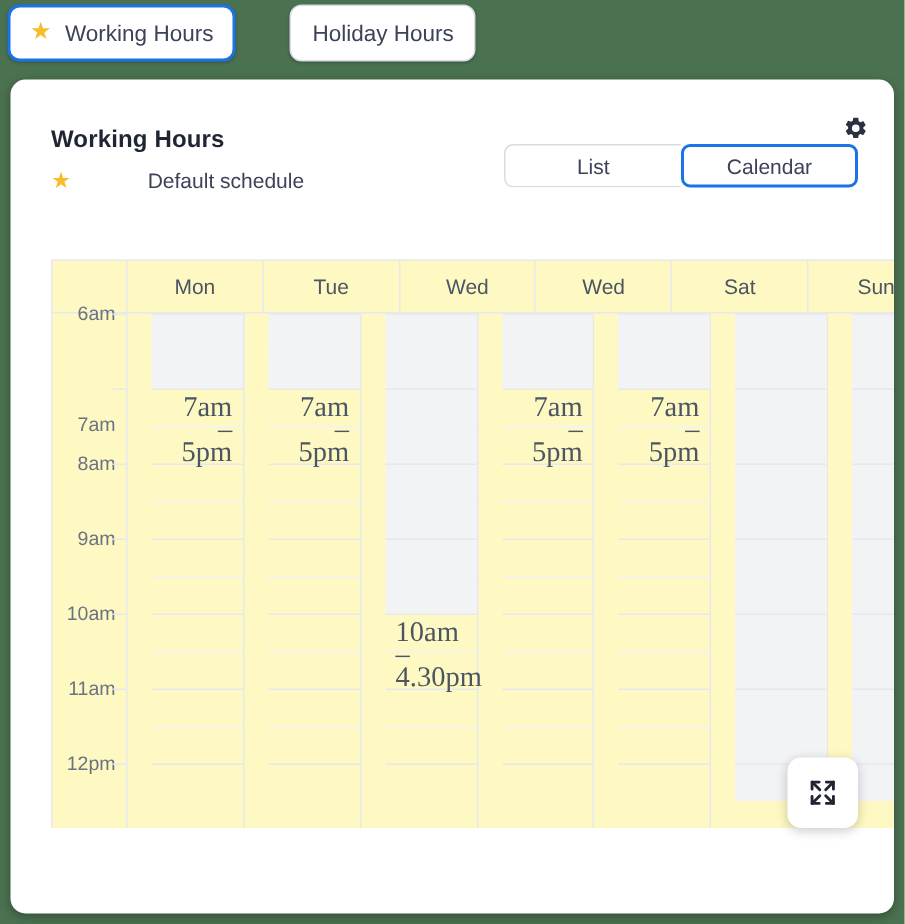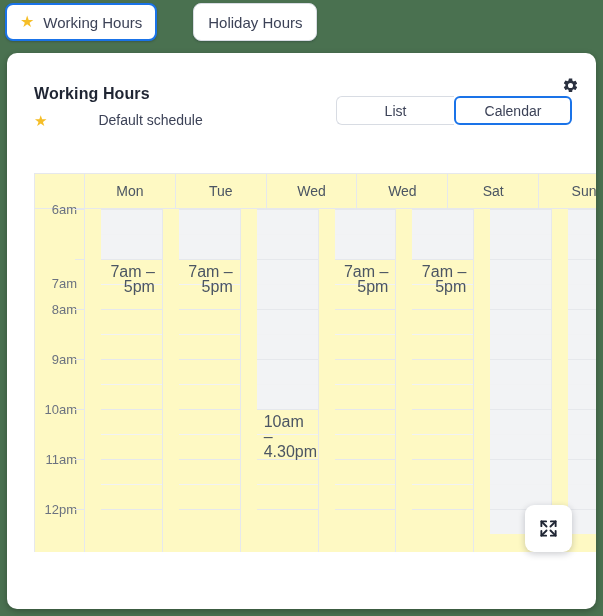--- a/index.html
+++ b/index.html
@@ -229,25 +229,26 @@
     position: absolute;
     left: 0;
     right: 0;
     background: #f2f3f5;
   }
 
   .evt {
     position: absolute;
     left: 0;
     right: 0;
-    font-size: 16px;
+    font-size: 19px;
     color: #4b5563;
     line-height: 15px;
     padding: 5px 7px 0 7px;
     cursor: pointer;
+    font-family: Liberation Serif, serif;
   }
   .evt.right { text-align: right; }
   .evt.left  { text-align: left; }
 
   
   .expand-btn {
     position: absolute;
     right: 24px;
     bottom: 57px;
     width: 47px;

